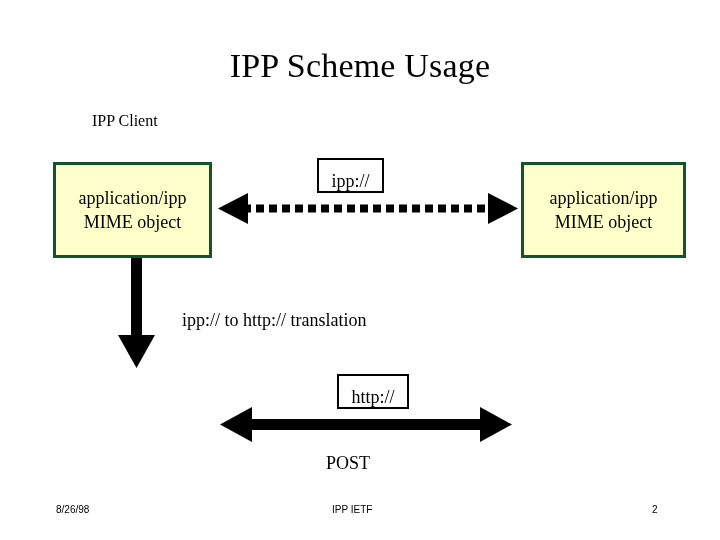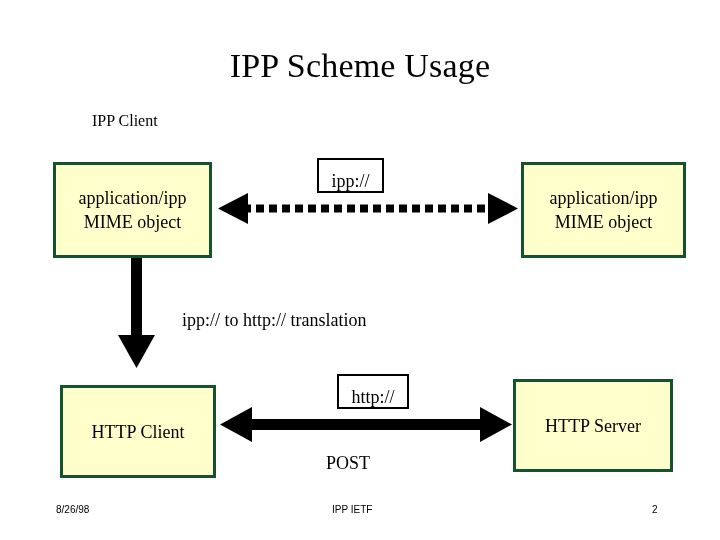--- a/index.html
+++ b/index.html
@@ -152,31 +152,21 @@
     </div>
   </div>
 
   <div class="ybox" id="box-ipp-server">
     <div class="inner">
       <span class="ln">application/ipp</span>
       <span class="ln">MIME object</span>
     </div>
   </div>
 
-  <div class="ybox" id="box-http-client">
-    <div class="inner">
-      <span class="ln">HTTP Client</span>
-    </div>
-  </div>
 
-  <div class="ybox" id="box-http-server">
-    <div class="inner">
-      <span class="ln">HTTP Server</span>
-    </div>
-  </div>
 
   <div class="wbox" id="label-ipp-scheme">
     <span>ipp://</span>
   </div>
 
   <div class="wbox" id="label-http-scheme">
     <span>http://</span>
   </div>
 
   <div class="caption" id="caption-translation">ipp:// to http:// translation</div>

